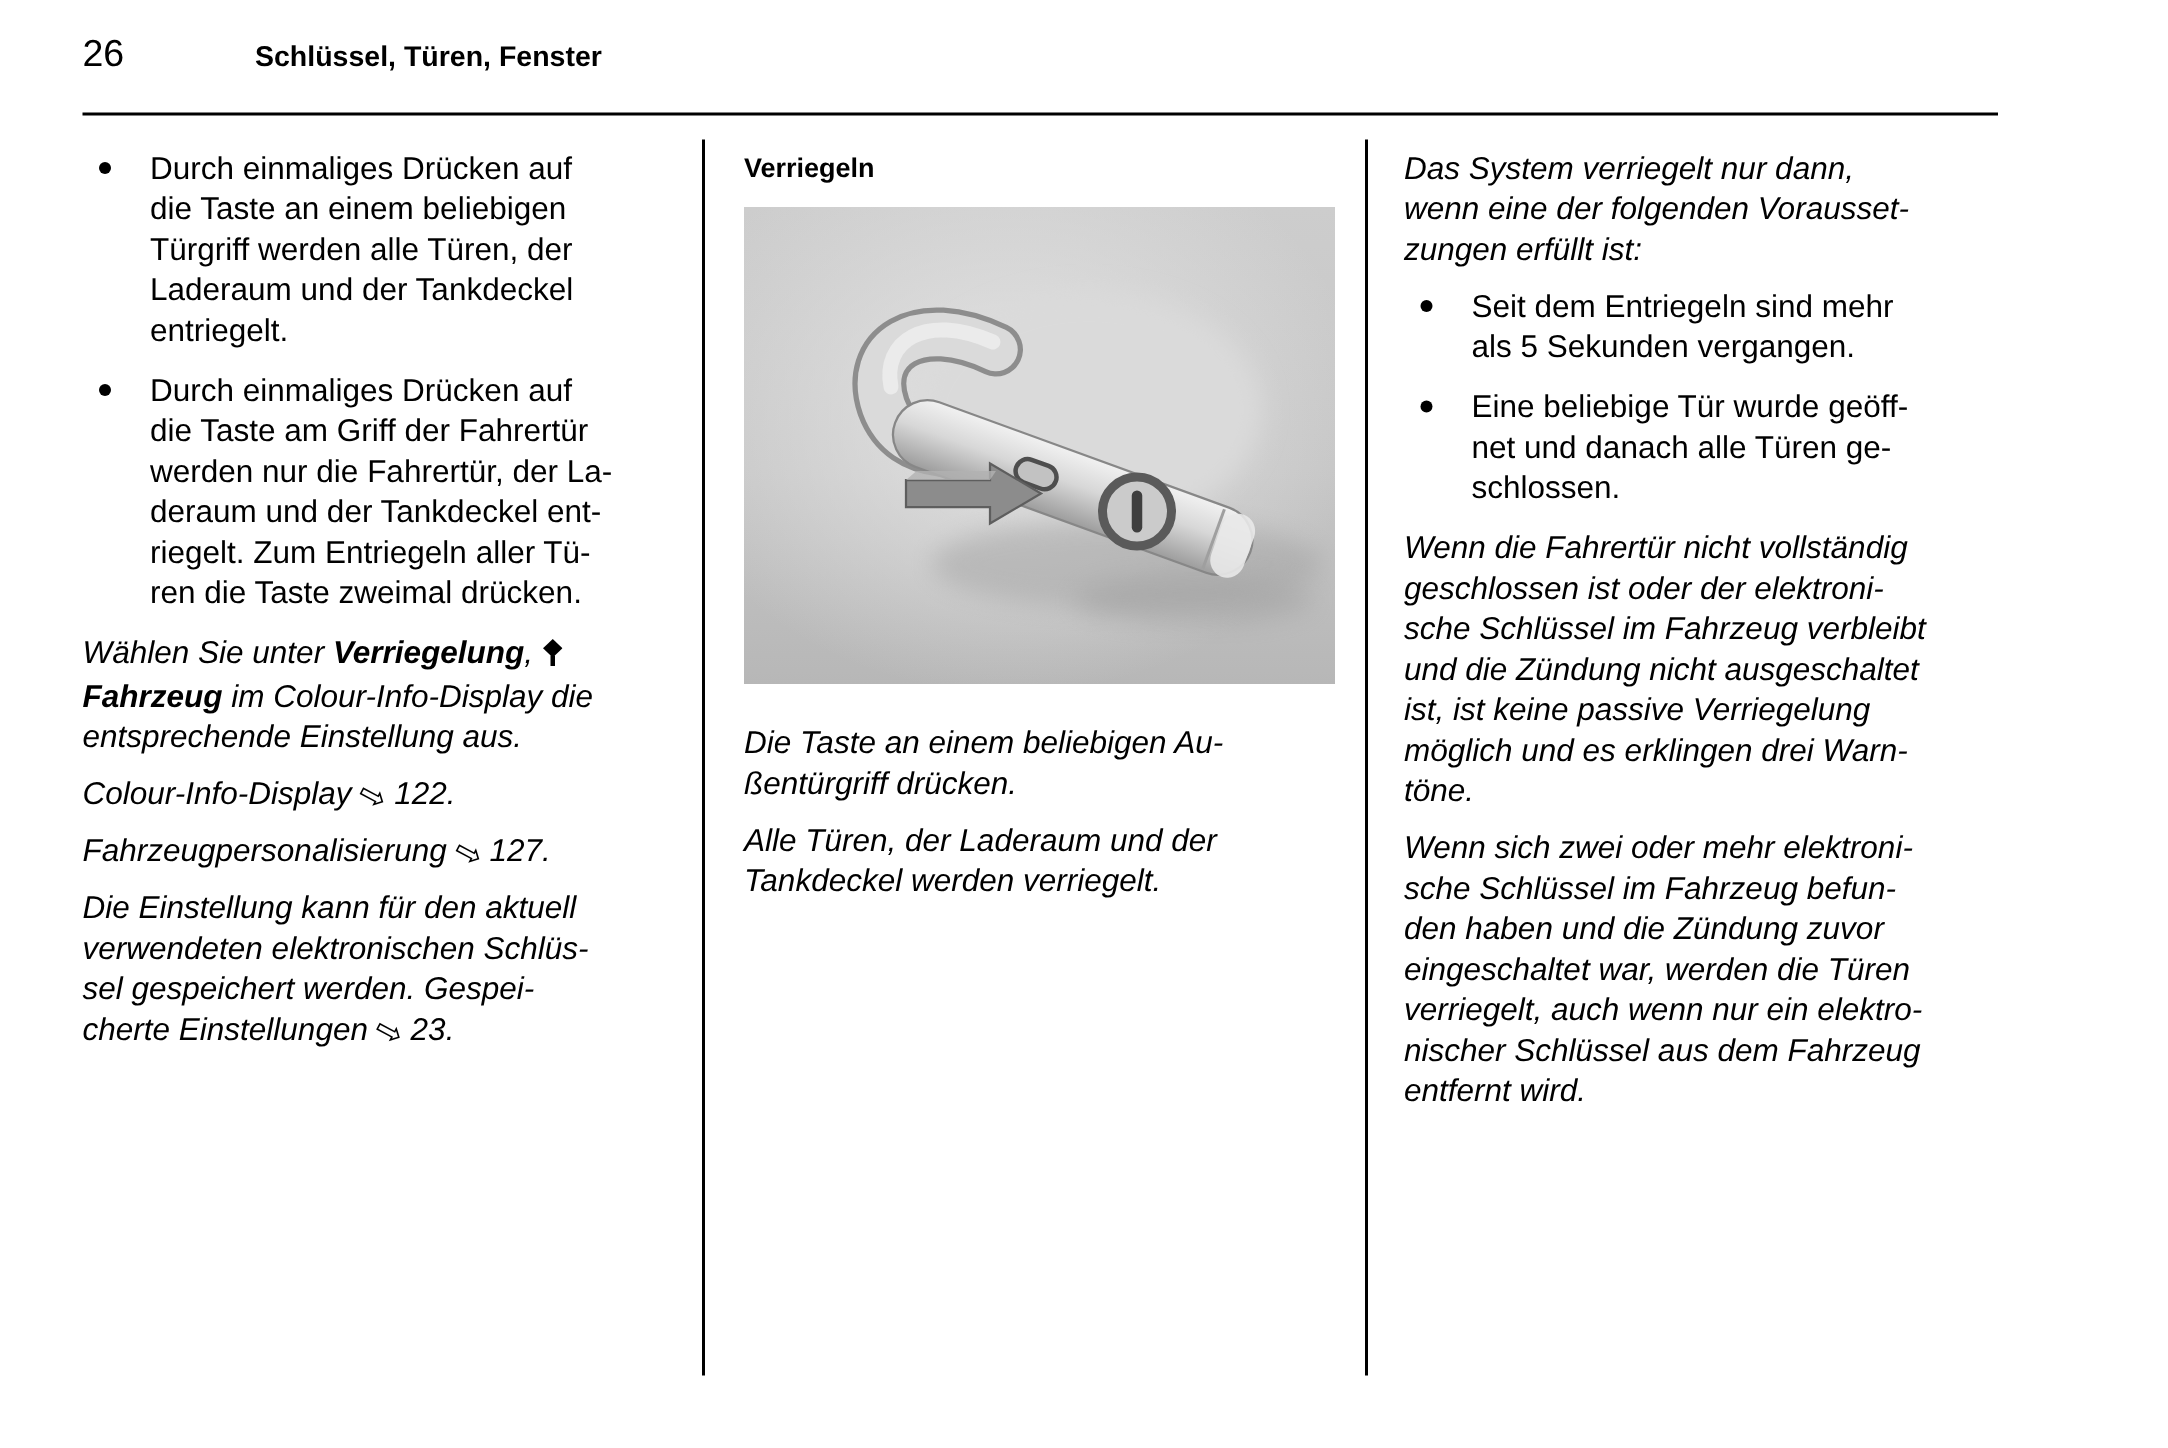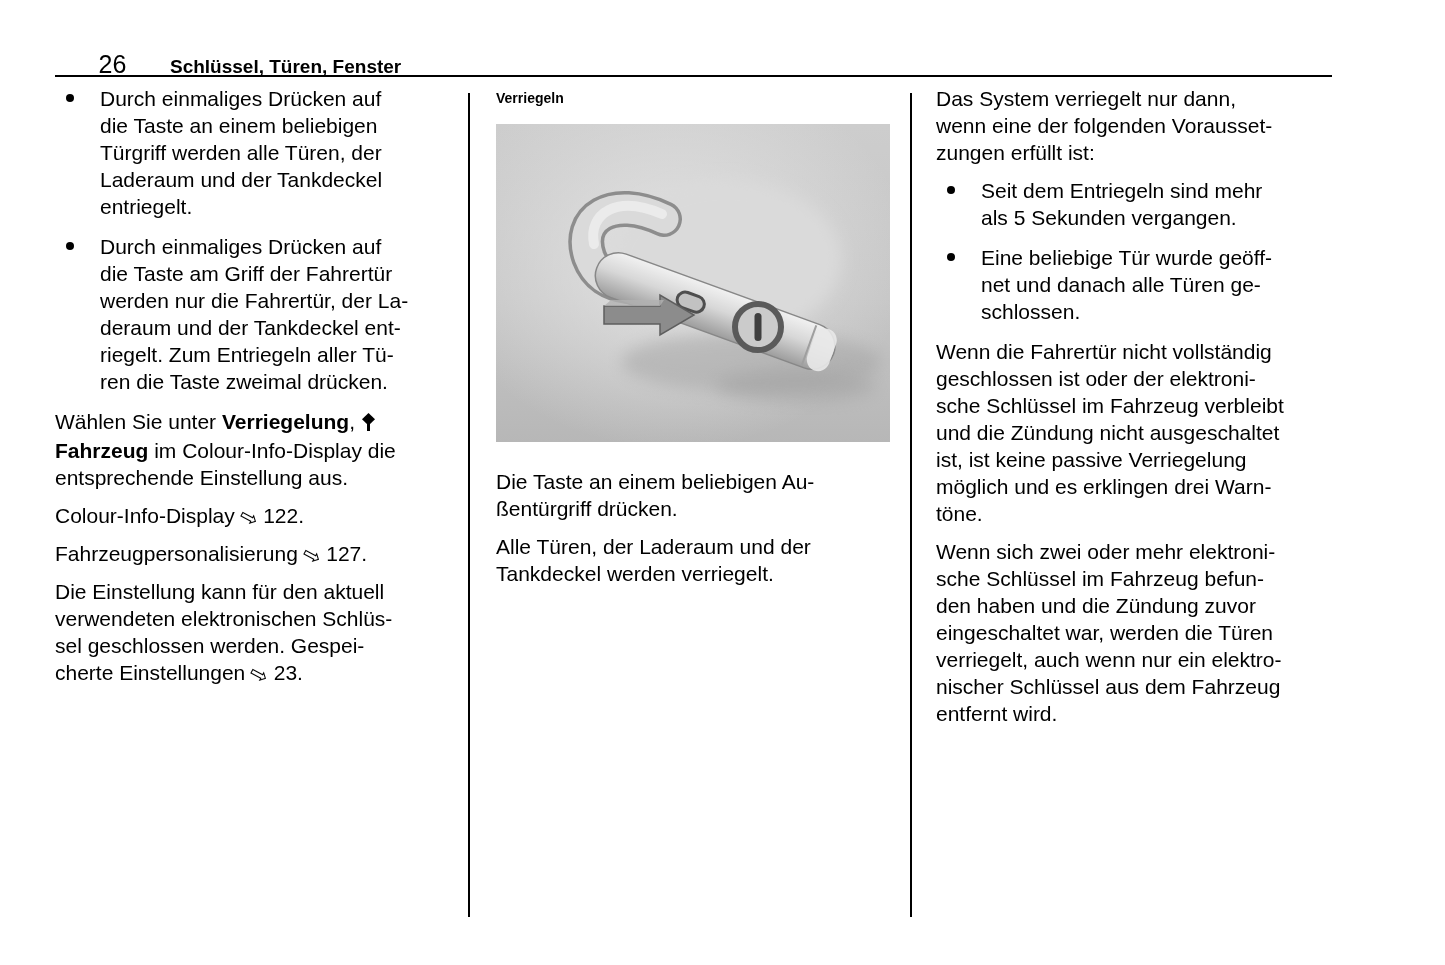--- a/index.html
+++ b/index.html
@@ -10,24 +10,23 @@
     background:#ffffff;
     font-family:"Liberation Sans", sans-serif;
     color:#000;
     overflow:hidden;
   }
 
   
   .page-header {
     position:absolute;
     left:55px;
-    top:50px;
+    top:22px;
     display:flex;
     align-items:baseline;
-    text-align:center;
   }
   .page-number {
     font-size:25px;
     font-weight:400;
     display:inline-block;
     width:115px;
   }
   .chapter-title {
     font-size:19px;
     font-weight:700;
@@ -49,29 +48,29 @@
     height:824px;
     width:1.5px;
     background:#000;
   }
   .vrule-1 { left:468px; }
   .vrule-2 { left:910px; }
 
   
   .col {
     position:absolute;
-    top:85px;
+    top:99px;
     font-size:21px;
     line-height:27px;
   }
   .col-1 { left:55px;  width:420px; }
   .col-2 { left:496px; width:400px; }
   .col-3 { left:936px; width:460px; }
 
-  .para { margin:0 0 11px 0; }
+  .para { margin:0 0 11px 0;font-style:italic; }
   .ml { white-space:pre; }            
 
   
   .bullet-list { margin:0 0 11px 0; padding:0; list-style:none; }
   .bullet-item { position:relative; padding-left:45px; margin:0 0 13px 0; }
   .bullet-dot {
     position:absolute;
     left:11px;
     top:9px;
     width:8px;
@@ -87,21 +86,21 @@
     font-family:"DejaVu Sans", sans-serif;
     font-size:22px;
     transform:rotate(28deg);
     margin:0 5px;
     vertical-align:-2px;
   }
   .menu-icon { display:inline-block; margin-left:7px; vertical-align:-2px; }
 
   
   .section-heading {
-    font-size:14px;
+    font-size:18px;
     font-weight:700;
     margin:0 0 12px 0;
   }
   .illustration {
     width:394px;
     height:318px;
     margin:0 0 26px 0;
   }
   .illustration svg { display:block; }
 </style>
@@ -138,21 +137,21 @@
             <path d="M6.5 0 L13 6.2 L6.5 12.4 L0 6.2 Z" fill="#000"></path>
             <rect x="5" y="11" width="3" height="7" fill="#000"></rect>
           </svg></span><br><b>Fahrzeug</b><span> im Colour-Info-Display die</span><br><span>entsprechende Einstellung aus.</span></p>
 
     <p class="para ref-line"><span>Colour-Info-Display</span><span class="ref-arrow">⇨</span><span>122.</span></p>
 
     <p class="para ref-line"><span>Fahrzeugpersonalisierung</span><span class="ref-arrow">⇨</span><span>127.</span></p>
 
     <p class="para"><span class="ml">Die Einstellung kann für den aktuell
 verwendeten elektronischen Schlüs-
-sel geschlossen werden. Gespei-
+sel gespeichert werden. Gespei-
 cherte Einstellungen</span><span class="ref-arrow">⇨</span><span>23.</span></p>
   </section>
 
   <section class="col col-2">
     <h2 class="section-heading">Verriegeln</h2>
 
     <figure class="illustration">
       <svg viewBox="0 0 394 318" width="394" height="318">
         <defs>
           <linearGradient id="bg" x1="0" y1="0" x2="0" y2="1">

